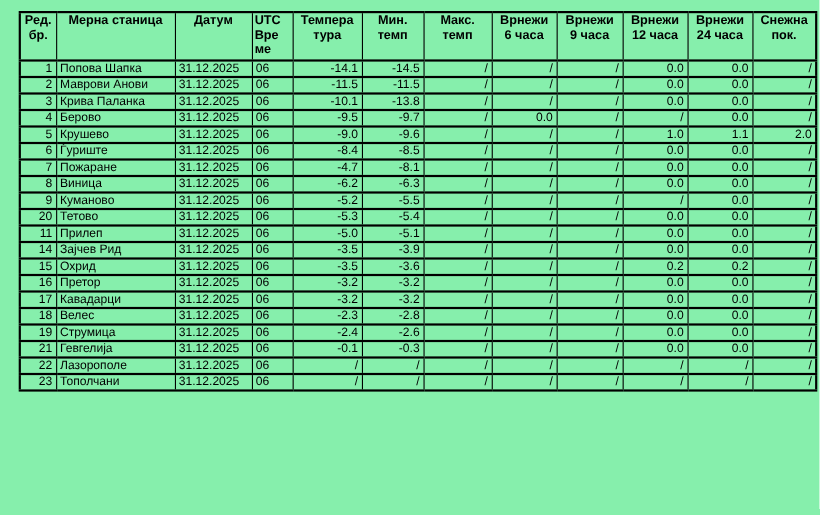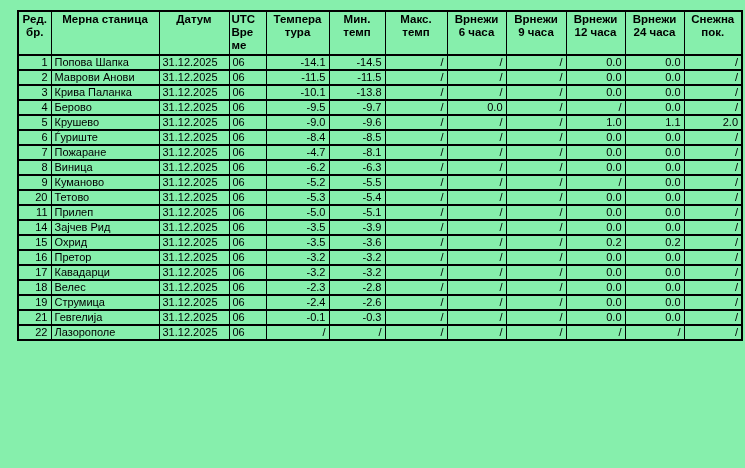--- a/index.html
+++ b/index.html
@@ -360,15 +360,29 @@
           <td class="al">06</td>
           <td class="ar">/</td>
           <td class="ar">/</td>
           <td class="ar">/</td>
           <td class="ar">/</td>
           <td class="ar">/</td>
           <td class="ar">/</td>
           <td class="ar">/</td>
           <td class="ar">/</td>
         </tr>
+        <tr>
+          <td class="ar">23</td>
+          <td class="al">Тополчани</td>
+          <td class="al">31.12.2025</td>
+          <td class="al">06</td>
+          <td class="ar">/</td>
+          <td class="ar">/</td>
+          <td class="ar">/</td>
+          <td class="ar">/</td>
+          <td class="ar">/</td>
+          <td class="ar">/</td>
+          <td class="ar">/</td>
+          <td class="ar">/</td>
+        </tr>
       </tbody>
   </table>
 </div>
 
 </body></html>

